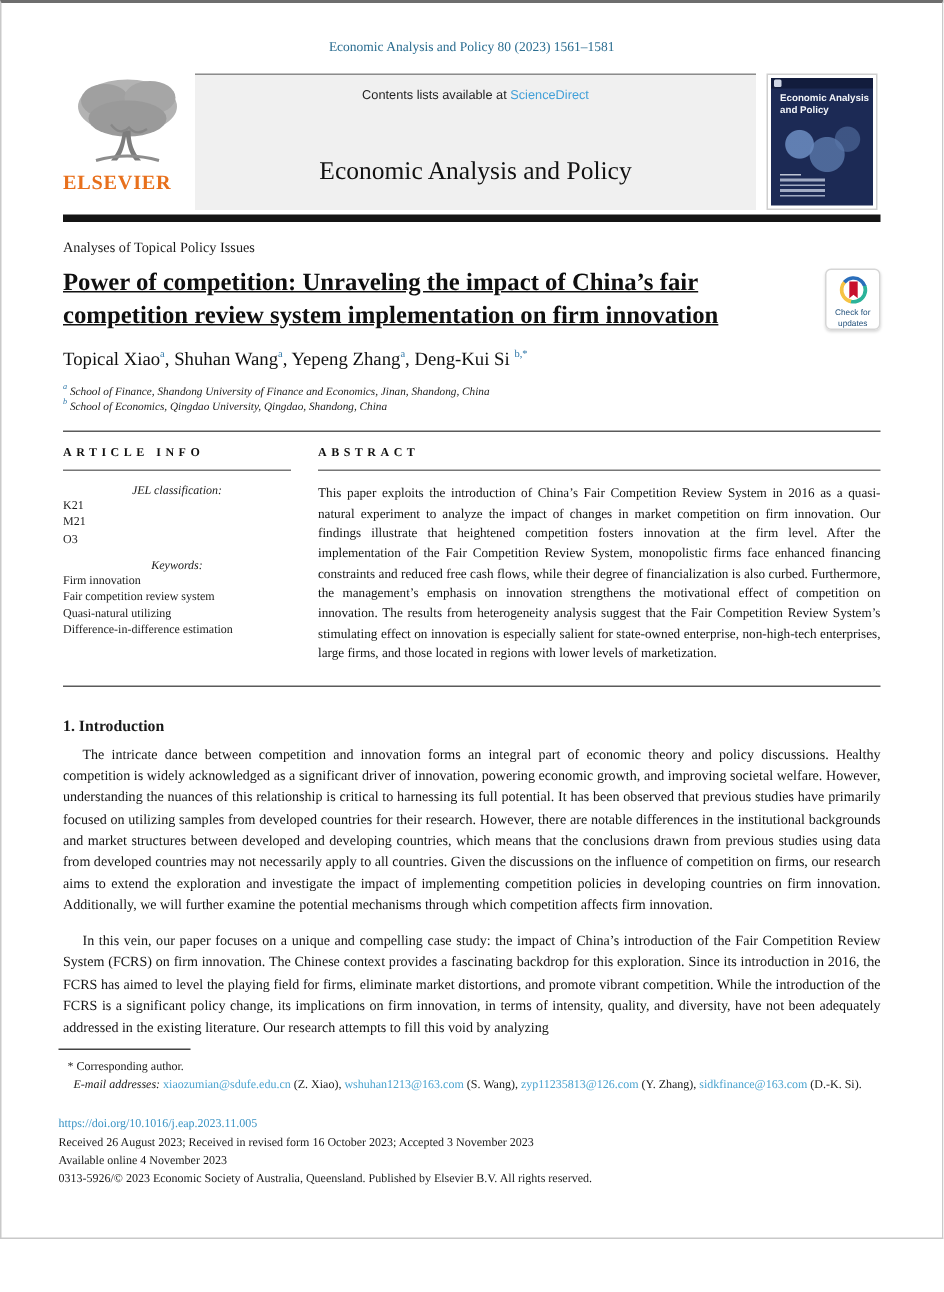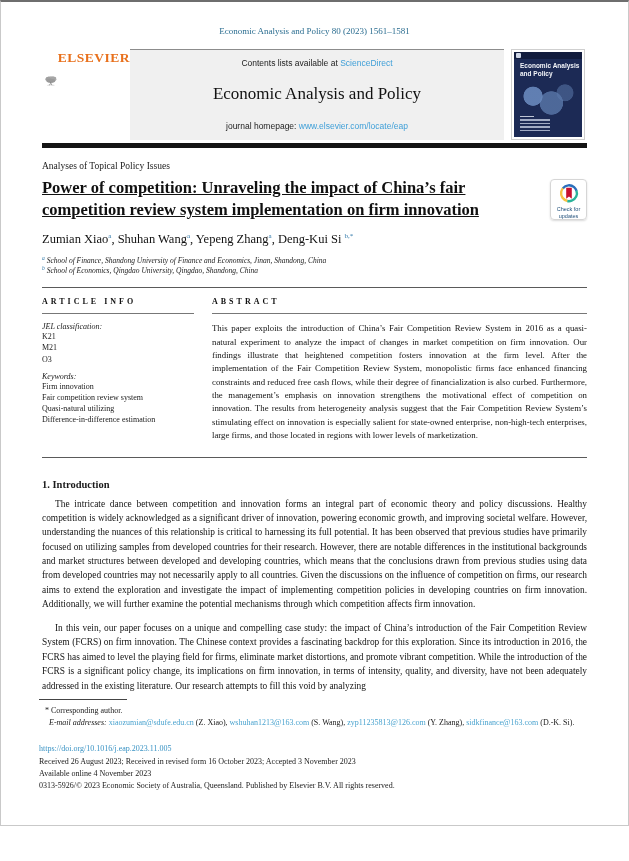--- a/index.html
+++ b/index.html
@@ -6,21 +6,21 @@
   .page{
     position:relative;width:629px;height:826px;box-sizing:border-box;
     background:#ffffff;border:1px solid #c9c9c9;border-top:2px solid #6e6e6e;
     font-family:"Liberation Serif",serif;color:#1a1a1a;overflow:hidden;
   }
   .content{padding:0 41px;}
   
   .citation{margin-top:24px;text-align:center;font-size:9px;color:#2b6d90;}
   
   .header-row{display:flex;margin-top:13px;align-items:stretch;}
-  .logo-col{width:88px;display:flex;align-items:flex-start;justify-content:flex-end;padding-bottom:2px;}
+  .logo-col{width:88px;display:flex;flex-direction:column;align-items:flex-start;justify-content:flex-start;padding-bottom:2px;}
   .tree{margin-left:2px;}
   .elsevier-word{font-size:13.5px;font-weight:bold;color:#e8701c;letter-spacing:.5px;line-height:1;margin-top:2px;}
   .center-box{flex:1;background:#f0f0f0;border-top:1px solid #8c8c8c;text-align:center;padding:8px 6px 9px;display:flex;flex-direction:column;justify-content:space-between;}
   .contents-line,.homepage-line{font-family:"Liberation Sans",sans-serif;font-size:8.5px;color:#222;}
   .link-light{color:#41a0d8;cursor:pointer;text-decoration:none;}
   .journal-title{font-size:17px;color:#111;margin:6px 0 7px;}
   .cover-col{width:78px;margin-left:5px;display:flex;align-items:flex-start;justify-content:center;}
   .cover{width:74px;height:91px;background:#fff;border:1px solid #cfcfcf;padding:2px;box-sizing:border-box;}
   .cover-inner{position:relative;width:100%;height:100%;background:
      radial-gradient(circle at 28% 52%, rgba(104,136,188,.9) 0 14%, rgba(104,136,188,0) 15%),
@@ -45,21 +45,21 @@
   sup.mark{font-size:7px;color:#2f77a8;vertical-align:super;line-height:0;}
   .affils{margin-top:9px;font-size:7.5px;font-style:italic;line-height:1.45;color:#222;}
   .affils sup.mark{font-size:5.5px;}
   .rule{border:none;border-top:1px solid #5a5a5a;margin:10px 0 0;}
   
   .info-abs{display:flex;margin-top:0;padding:9px 0 4px;}
   .info-col{width:170px;padding-right:18px;box-sizing:border-box;}
   .abs-col{flex:1;}
   .col-head{font-size:8px;font-weight:bold;letter-spacing:3px;color:#111;}
   .head-rule{border:none;border-top:1px solid #777;margin:7px 0 8px;}
-  .info-label{font-size:8px;font-style:italic;margin-top:2px;}
+  .info-label{font-size:8px;font-style:italic;margin-top:2px;text-align:center;}
   .info-item{font-size:8px;line-height:1.4;}
   .kw-gap{margin-top:7px;}
   .abs-text{font-size:8.8px;line-height:1.52;text-align:justify;color:#141414;}
   
   .section-head{font-size:10.5px;font-weight:bold;margin-top:21px;}
   .body-para{font-size:9.4px;line-height:1.53;text-align:justify;margin-top:7px;text-indent:13px;color:#141414;}
   .body-para.cont{margin-top:0;}
   
   .footnote{position:absolute;left:38px;right:41px;top:697px;font-size:8px;line-height:1.4;color:#1a1a1a;}
   .fn-sep{width:88px;border:none;border-top:1px solid #444;margin:0 0 5px;}
@@ -91,23 +91,20 @@
           <path d="M30 34 q6 8 12 2 q5 6 12 1" stroke="#878787" stroke-width="1.5" fill="none"></path>
         </svg>
         <div class="elsevier-word">ELSEVIER</div>
       </div>
 
       <div class="center-box">
         <div class="contents-line">
           <span>Contents lists available at </span><a class="link-light">ScienceDirect</a>
         </div>
         <div class="journal-title">Economic Analysis and Policy</div>
-        <div class="homepage-line">
-          <span>journal homepage: </span><a class="link-light">www.elsevier.com/locate/eap</a>
-        </div>
       </div>
 
       <div class="cover-col">
         <div class="cover">
           <div class="cover-inner">
             <div class="cover-topband">
                 <span class="cover-logo"></span>
               </div>
             <div class="cover-title">
               <span>Economic Analysis</span><br>
@@ -140,21 +137,21 @@
           </g>
           <path d="M10 5 h6 v12 l-3 -2.6 l-3 2.6 z" fill="#c8102e"></path>
         </svg>
         <div class="badge-text">
           <span>Check for</span><br><span>updates</span>
         </div>
       </div>
     </div>
 
     <div class="authors">
-      <span><span>Zumian Xiao</span><sup class="mark">a</sup></span><span>, </span>
+      <span><span>Topical Xiao</span><sup class="mark">a</sup></span><span>, </span>
       <span><span>Shuhan Wang</span><sup class="mark">a</sup></span><span>, </span>
       <span><span>Yepeng Zhang</span><sup class="mark">a</sup></span><span>, </span>
       <span><span>Deng-Kui Si</span> <sup class="mark">b,*</sup></span>
     </div>
 
     <div class="affils">
       <div><sup class="mark">a</sup><span> School of Finance, Shandong University of Finance and Economics, Jinan, Shandong, China</span></div>
       <div><sup class="mark">b</sup><span> School of Economics, Qingdao University, Qingdao, Shandong, China</span></div>
     </div>
 

